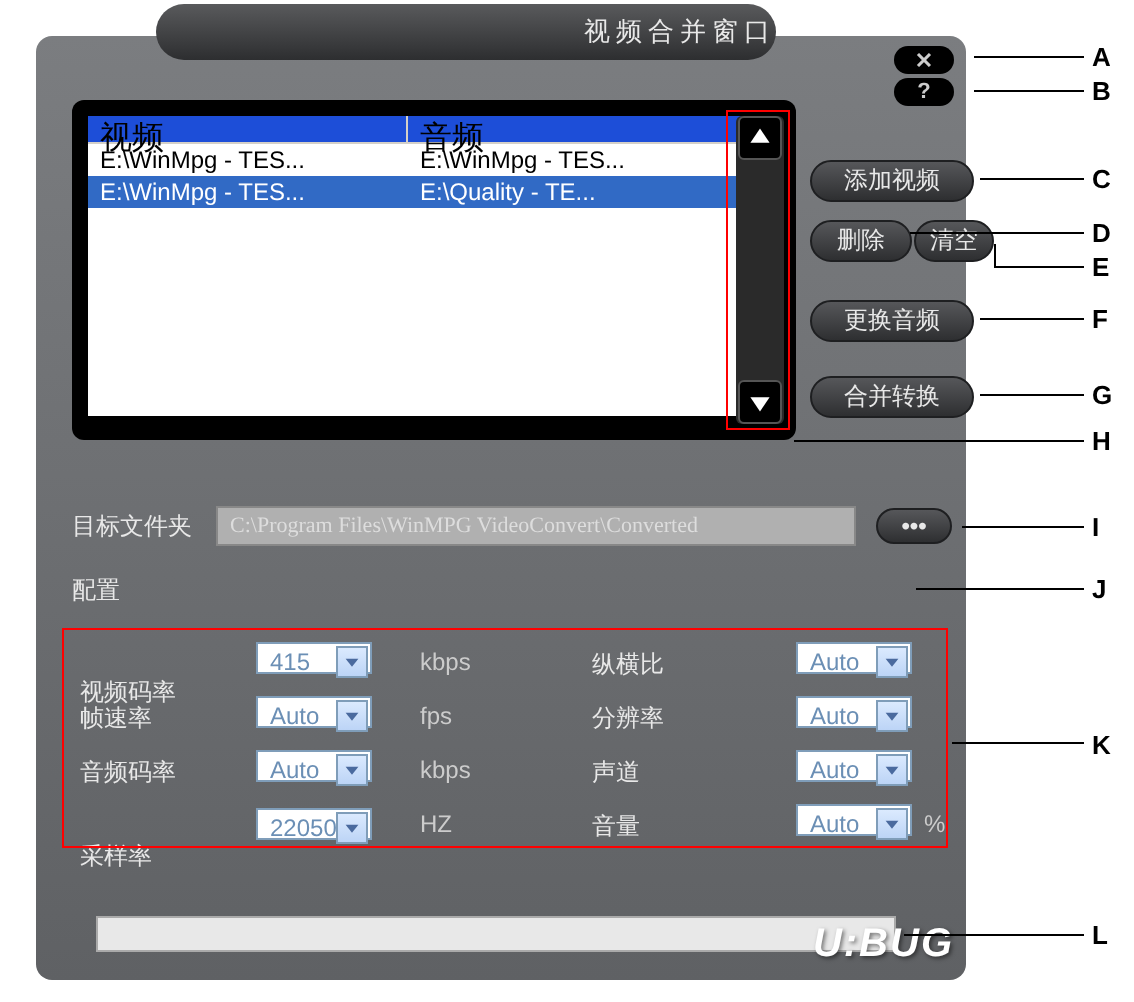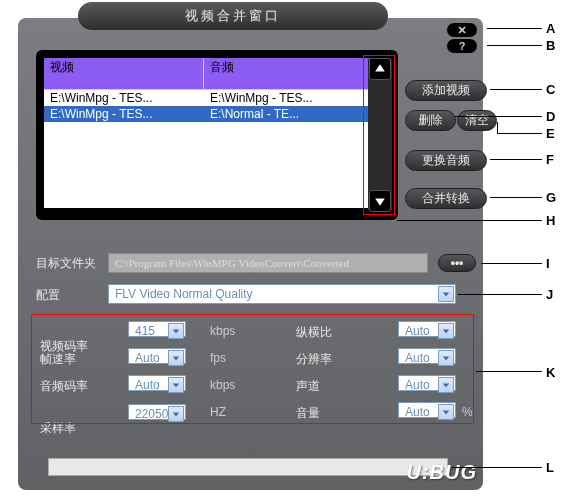--- a/index.html
+++ b/index.html
@@ -1,26 +1,26 @@
 <!DOCTYPE html>
 <html><head>
 <meta charset="utf-8">
 <style>
 *{box-sizing:border-box;margin:0;padding:0;font-family:"Microsoft YaHei",SimSun,Arial,sans-serif}
 body{background:#fff;width:567px;height:501px;overflow:hidden}
 .annot{position:absolute;font:bold 13px Arial;color:#000}
 .annot-line{position:absolute;height:1px;background:#000}
 .annot-box{position:absolute;border:1px solid #f00}
-.titlebar{position:absolute;left:78px;top:2px;width:310px;height:28px;background:linear-gradient(#595a5c,#2d2e30);border-radius:14px;color:#e8e8e8;text-align:center;line-height:28px;font-size:13px;letter-spacing:3px}
+.titlebar{position:absolute;left:78px;top:2px;width:310px;height:28px;background:linear-gradient(#595a5c,#2d2e30);border-radius:14px;color:#e8e8e8;text-align:right;line-height:28px;font-size:13px;letter-spacing:3px}
 .panel{position:absolute;left:18px;top:18px;width:465px;height:472px;background:linear-gradient(#7b7d80,#5f6164);border-radius:8px}
 .win-btns{position:absolute;right:6px;top:5px;display:flex;flex-direction:column;gap:2px}
 .win-btn{width:30px;height:14px;background:#000;border-radius:8px;color:#ccc;display:flex;align-items:center;justify-content:center;font-size:11px;font-weight:bold;cursor:pointer}
 .listwrap{position:absolute;left:18px;top:32px;width:362px;height:170px;background:#000;border-radius:6px;padding:8px}
 .listbox{width:330px;height:150px;background:#fff;position:relative;overflow:hidden}
-.list-head{display:flex;background:#8b5cf6;height:32px;font-size:12px;border-bottom:1px solid #d4d0c8}
+.list-head{display:flex;background:#1d4ed8;height:14px;font-size:16px;border-bottom:1px solid #d4d0c8}
 .list-head .c{padding:1px 6px;border-right:1px solid #d4d0c8}
 .list-row{display:flex;font:12px Tahoma;height:16px}
 .list-row .c{padding:1px 6px;white-space:nowrap;overflow:hidden}
 .list-row.sel{background:#316ac5;color:#fff}
 .col-v{width:160px}
 .col-a{width:160px}
 .scroll-col{position:absolute;left:350px;top:40px;width:24px;height:154px;background:#2a2a2a;display:flex;flex-direction:column;justify-content:space-between;align-items:center;border-radius:3px}
 .scroll-btn{width:22px;height:22px;background:#000;border:1px solid #555;border-radius:3px;color:#fff;display:flex;align-items:center;justify-content:center;cursor:pointer}
 .scroll-btn svg{width:12px;height:12px;fill:#fff}
 .pillbtn{position:absolute;width:82px;height:21px;border-radius:11px;background:linear-gradient(#56575a,#2e2f31);border:1px solid #1e1f21;color:#e8e8e8;font-size:12px;display:flex;align-items:center;justify-content:center;cursor:pointer}
@@ -50,21 +50,21 @@
       <div class="list-head">
         <div class="c col-v">视频</div>
         <div class="c col-a">音频</div>
       </div>
       <div class="list-row">
         <div class="c col-v">E:\WinMpg - TES...</div>
         <div class="c col-a">E:\WinMpg - TES...</div>
       </div>
       <div class="list-row sel">
         <div class="c col-v">E:\WinMpg - TES...</div>
-        <div class="c col-a">E:\Normal - TE...</div>
+        <div class="c col-a">E:\Quality - TE...</div>
       </div>
     </div>
   </div>
 
   <div class="scroll-col">
     <div class="scroll-btn">
         <svg viewBox="0 0 10 10">
           <path d="M5 1l4 6H1z"></path>
         </svg>
       </div>
@@ -79,28 +79,20 @@
   <div class="pillbtn sm" style="left:387px;top:92px">删除</div>
   <div class="pillbtn sm" style="left:439px;top:92px;width:40px">清空</div>
   <div class="pillbtn" style="left:387px;top:132px">更换音频</div>
   <div class="pillbtn" style="left:387px;top:170px">合并转换</div>
 
   <div class="lbl" style="left:18px;top:237px">目标文件夹</div>
   <div class="txtread" style="left:90px;top:235px">C:\Program Files\WinMPG VideoConvert\Converted</div>
   <div class="dotbtn" style="left:420px;top:236px">•••</div>
 
   <div class="lbl" style="left:18px;top:269px">配置</div>
-  <div class="combo" style="left:90px;top:266px;width:348px">
-    <span>FLV Video Normal Quality</span>
-    <span class="arr">
-        <svg viewBox="0 0 10 10">
-          <path d="M1 3h8L5 8z"></path>
-        </svg>
-      </span>
-  </div>
 
   <div class="lbl" style="left:22px;top:320px">视频码率</div>
   <div class="combo sel-sm" style="left:110px;top:303px"><span>415</span><span class="arr">
         <svg viewBox="0 0 10 10">
           <path d="M1 3h8L5 8z"></path>
         </svg>
       </span></div>
   <div class="unit" style="left:192px;top:306px">kbps</div>
   <div class="lbl" style="left:278px;top:306px">纵横比</div>
   <div class="combo sel-sm" style="left:380px;top:303px"><span>Auto</span><span class="arr">

